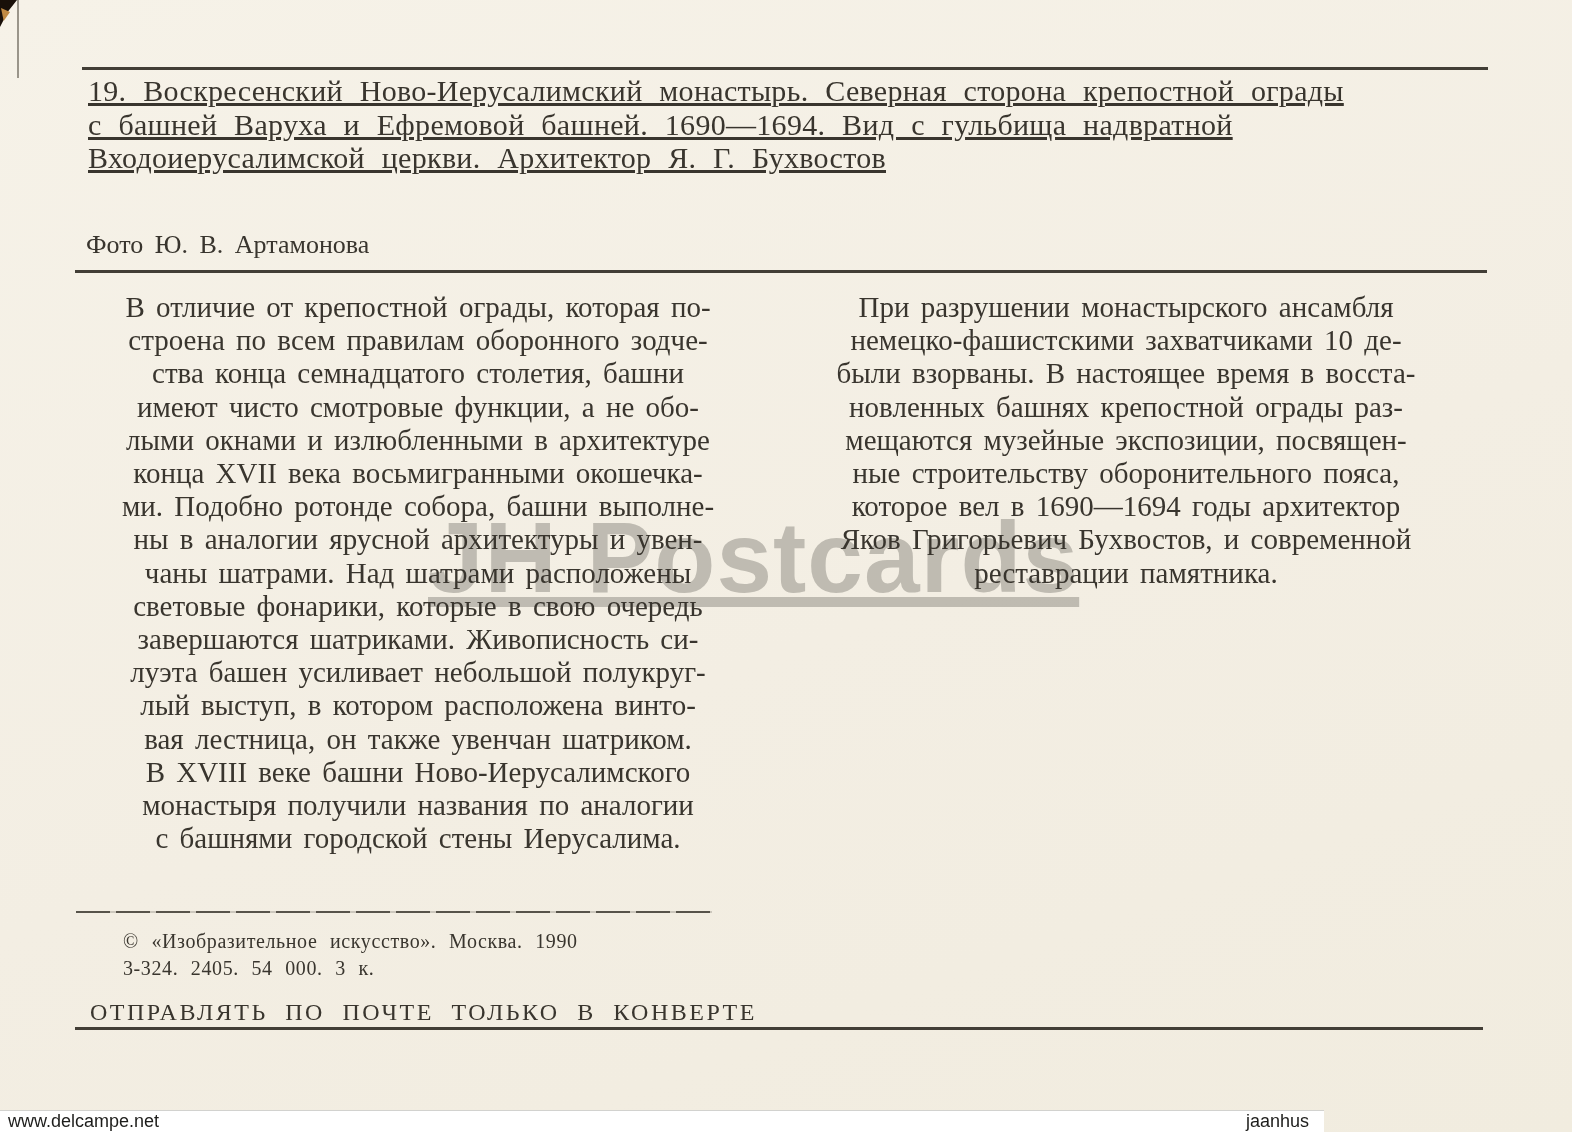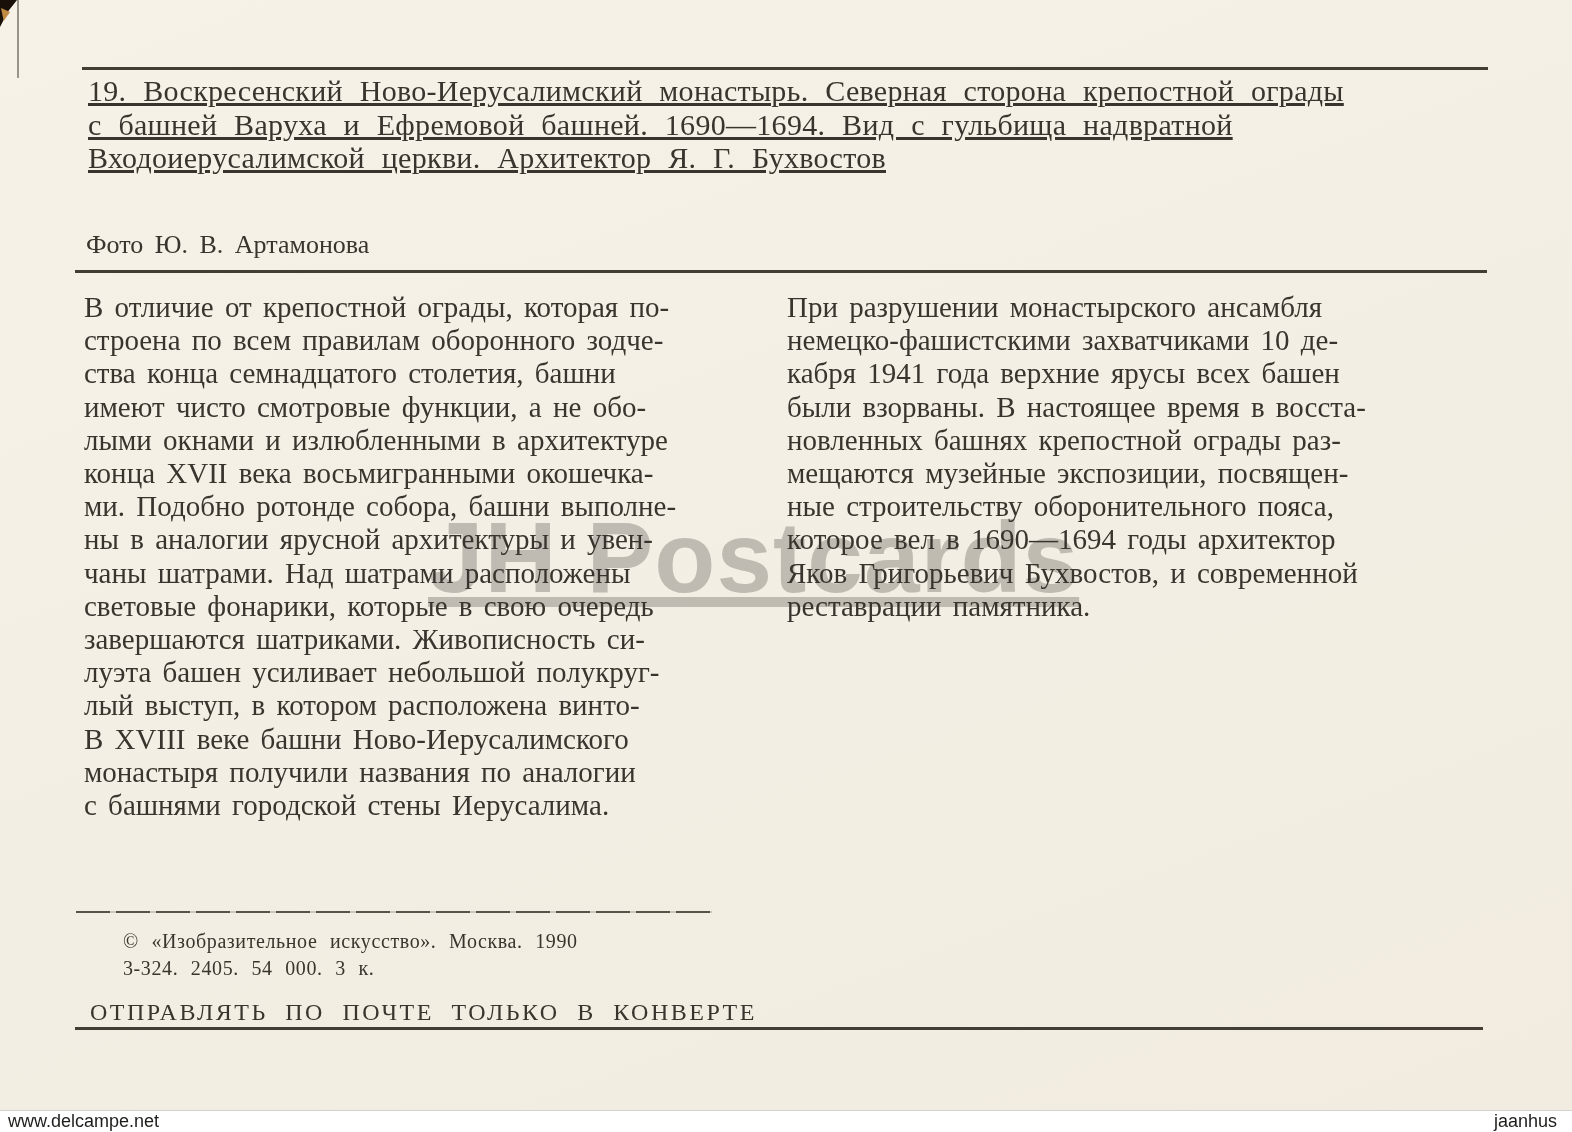--- a/index.html
+++ b/index.html
@@ -47,42 +47,42 @@
     word-spacing: 9px; letter-spacing: .3px; text-decoration: underline;
   }
   .photo-credit {
     left: 86px; top: 230px;
     font-size: 26px; word-spacing: 5px;
   }
 
   .col { font-size: 29px; line-height: 33.2px; word-spacing: 4px; z-index: 2; }
   .col-left  { left: 84px;  top: 291px; width: 668px; }
   .col-right { left: 787px; top: 291px; width: 678px; }
-  .bodyline { white-space: nowrap; }
+  .bodyline { white-space: nowrap; text-align: center; }
 
   .watermark-center {
     left: 428px; top: 500px;
     font-family: "Liberation Sans", "DejaVu Sans", sans-serif;
     font-size: 100px; font-weight: 700; letter-spacing: 1px;
     color: rgba(112, 109, 102, .40);
     z-index: 1; white-space: nowrap; text-decoration: underline;
   }
 
   .imprint {
     left: 87px; top: 928px;
     font-size: 20px; line-height: 27px;
     word-spacing: 7px; letter-spacing: .6px; margin-left: 36px;
   }
   .mailing-notice {
     left: 90px; top: 999px;
     font-size: 24px; letter-spacing: 2.5px; word-spacing: 9px;
   }
 
   .bottom-bar {
-    left: 0; top: 1110px; width: 1572px; height: 22px;
+    left: 0; top: 1110px; width: 1324px; height: 22px;
     box-sizing: border-box;
     background: #ffffff;
     border-top: 1px solid #d2d2cf;
     display: flex; justify-content: space-between; align-items: center;
     padding: 0 15px 0 8px;
     font-family: "Liberation Sans", "DejaVu Sans", sans-serif;
     font-size: 18px; color: #1d1d1b;
     z-index: 3;
   }
   .nowrap { white-space: nowrap; }
@@ -116,29 +116,29 @@
   <div class="bodyline">имеют чисто смотровые функции, а не обо-</div>
   <div class="bodyline">лыми окнами и излюбленными в архитектуре</div>
   <div class="bodyline">конца XVII века восьмигранными окошечка-</div>
   <div class="bodyline">ми. Подобно ротонде собора, башни выполне-</div>
   <div class="bodyline">ны в аналогии ярусной архитектуры и увен-</div>
   <div class="bodyline">чаны шатрами. Над шатрами расположены</div>
   <div class="bodyline">световые фонарики, которые в свою очередь</div>
   <div class="bodyline">завершаются шатриками. Живописность си-</div>
   <div class="bodyline">луэта башен усиливает небольшой полукруг-</div>
   <div class="bodyline">лый выступ, в котором расположена винто-</div>
+  <div class="bodyline">вая лестница, он также увенчан шатриком.</div>
   <div class="bodyline">В XVIII веке башни Ново-Иерусалимского</div>
   <div class="bodyline">монастыря получили названия по аналогии</div>
   <div class="bodyline">с башнями городской стены Иерусалима.</div>
 </div>
 
 <div class="abs col col-right">
   <div class="bodyline">При разрушении монастырского ансамбля</div>
   <div class="bodyline">немецко-фашистскими захватчиками 10 де-</div>
-  <div class="bodyline">кабря 1941 года верхние ярусы всех башен</div>
   <div class="bodyline">были взорваны. В настоящее время в восста-</div>
   <div class="bodyline">новленных башнях крепостной ограды раз-</div>
   <div class="bodyline">мещаются музейные экспозиции, посвящен-</div>
   <div class="bodyline">ные строительству оборонительного пояса,</div>
   <div class="bodyline">которое вел в 1690—1694 годы архитектор</div>
   <div class="bodyline">Яков Григорьевич Бухвостов, и современной</div>
   <div class="bodyline">реставрации памятника.</div>
 </div>
 
 <div class="abs imprint">

